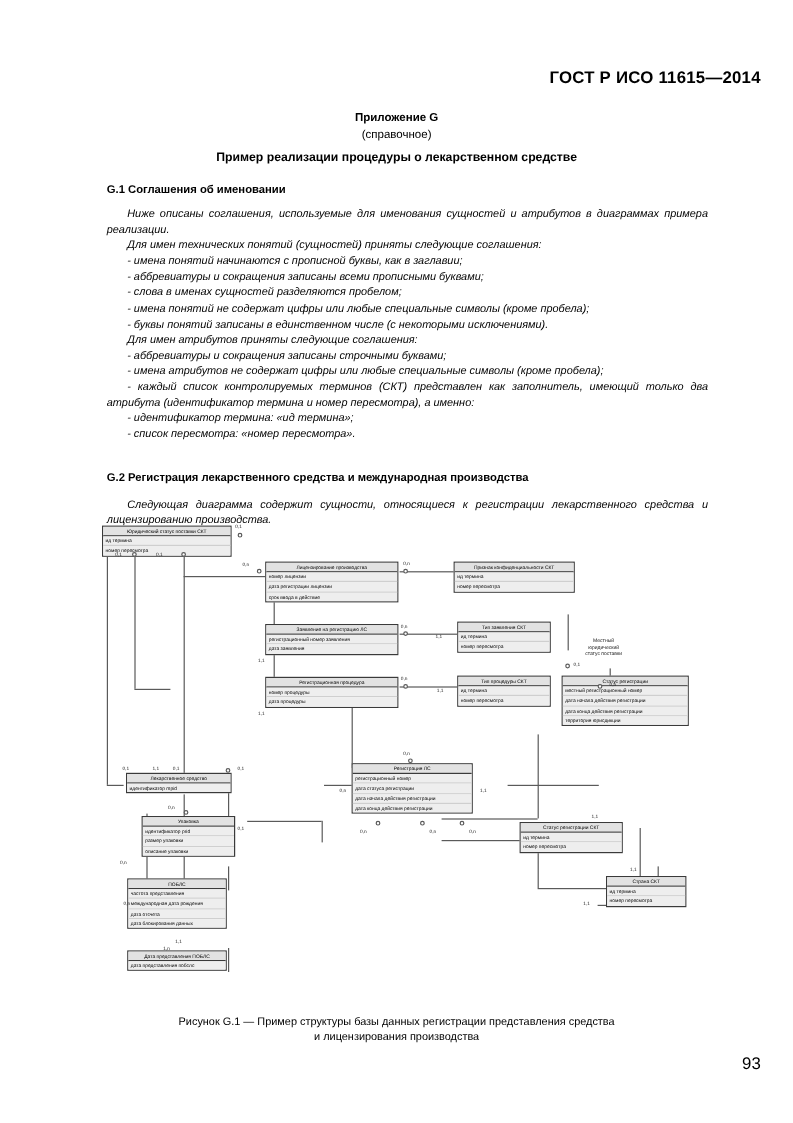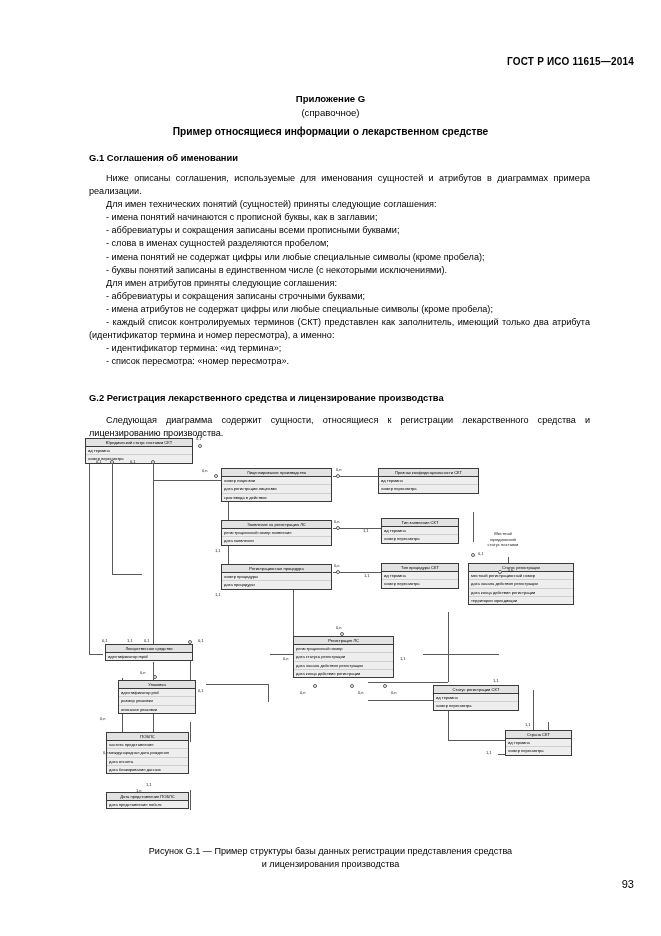--- a/index.html
+++ b/index.html
@@ -3,32 +3,32 @@
 <meta charset="utf-8">
 <style>
   html,body{margin:0;padding:0;background:#fff;}
   body{
     width:661px;height:936px;position:relative;
     font-family:"Liberation Sans","DejaVu Sans",sans-serif;
     color:#000;overflow:hidden;
   }
   .page{position:absolute;left:0;top:0;width:661px;height:936px;}
 
-  .header{position:absolute;right:27px;top:56px;font-size:10px;font-weight:bold;letter-spacing:.2px;}
+  .header{position:absolute;right:27px;top:56px;font-size:14px;font-weight:bold;letter-spacing:.2px;}
 
   .annex-title{position:absolute;left:0;right:0;text-align:center;font-weight:bold;font-size:9.6px;}
   .t1{top:93px;}
   .t2{top:107px;font-weight:normal;}
   .t3{top:126px;font-size:10.2px;}
 
   .h2{position:absolute;left:89px;font-weight:bold;font-size:9.4px;}
   .h2a{top:152px;}
   .h2b{top:392px;}
 
-  .para{position:absolute;left:89px;width:501px;font-size:9.1px;line-height:13.1px;text-align:justify;}
+  .para{position:absolute;left:89px;width:501px;font-size:9.1px;line-height:13.1px;text-align:justify;font-style:italic;}
   .p1{top:172px;}
   .p2{top:414px;}
 
   .para .ind{display:block;text-indent:17px;}
 
   
   .diagram{position:absolute;left:78px;top:432px;width:520px;height:400px;font-size:4.1px;}
   .ent{position:absolute;border:1px solid #3a3a3a;background:#fff;box-sizing:border-box;}
   .ent .nm{
     text-align:center;border-bottom:1px solid #3a3a3a;background:#e2e2e2;
@@ -42,52 +42,52 @@
 
   .lbl{position:absolute;font-size:4px;line-height:5.4px;white-space:nowrap;color:#222;}
   .lblc{position:absolute;font-size:4.2px;line-height:5.6px;text-align:center;color:#222;}
 
   .ln{position:absolute;background:#5a5a5a;}
   .lnh{height:1px;}
   .lnv{width:1px;}
   .cir{position:absolute;width:4px;height:4px;border:1px solid #5a5a5a;border-radius:50%;background:#fff;box-sizing:border-box;}
 
   .caption{position:absolute;left:0;right:0;text-align:center;font-size:9.1px;line-height:13px;top:845px;}
-  .pageno{position:absolute;right:27px;top:878px;font-size:11px;}
+  .pageno{position:absolute;right:27px;top:878px;font-size:14px;}
 </style>
 </head>
 <body>
 
 <div class="page">
 
   <div class="header">ГОСТ Р ИСО 11615—2014</div>
 
   <div class="annex-title t1">Приложение G</div>
   <div class="annex-title t2">(справочное)</div>
-  <div class="annex-title t3">Пример относящиеся информации о лекарственном средстве</div>
+  <div class="annex-title t3">Пример реализации процедуры о лекарственном средстве</div>
 
   <div class="h2 h2a">G.1 Соглашения об именовании</div>
 
   <div class="para p1">
     <span class="ind">Ниже описаны соглашения, используемые для именования сущностей и атрибутов в диаграммах примера реализации.</span>
     <span class="ind">Для имен технических понятий (сущностей) приняты следующие соглашения:</span>
     <span class="ind">- имена понятий начинаются с прописной буквы, как в заглавии;</span>
     <span class="ind">- аббревиатуры и сокращения записаны всеми прописными буквами;</span>
     <span class="ind">- слова в именах сущностей разделяются пробелом;</span>
     <span class="ind">- имена понятий не содержат цифры или любые специальные символы (кроме пробела);</span>
     <span class="ind">- буквы понятий записаны в единственном числе (с некоторыми исключениями).</span>
     <span class="ind">Для имен атрибутов приняты следующие соглашения:</span>
     <span class="ind">- аббревиатуры и сокращения записаны строчными буквами;</span>
     <span class="ind">- имена атрибутов не содержат цифры или любые специальные символы (кроме пробела);</span>
     <span class="ind">- каждый список контролируемых терминов (СКТ) представлен как заполнитель, имеющий только два атрибута (идентификатор термина и номер пересмотра), а именно:</span>
     <span class="ind">- идентификатор термина: «ид термина»;</span>
     <span class="ind">- список пересмотра: «номер пересмотра».</span>
   </div>
 
-  <div class="h2 h2b">G.2 Регистрация лекарственного средства и лицензирование производства</div>
+  <div class="h2 h2b">G.2 Регистрация лекарственного средства и международная производства</div>
   <div class="para p2">
     <span class="ind">Следующая диаграмма содержит сущности, относящиеся к регистрации лекарственного средства и лицензированию производства.</span>
   </div>
 
   <div class="diagram">
 
     <div class="ln lnv" style="left:11px;top:32px;height:190px;"></div>
     <div class="ln lnv" style="left:34px;top:32px;height:110px;"></div>
     <div class="ln lnv" style="left:75px;top:32px;height:182px;"></div>
     <div class="ln lnh" style="left:75px;top:48px;width:70px;"></div>

